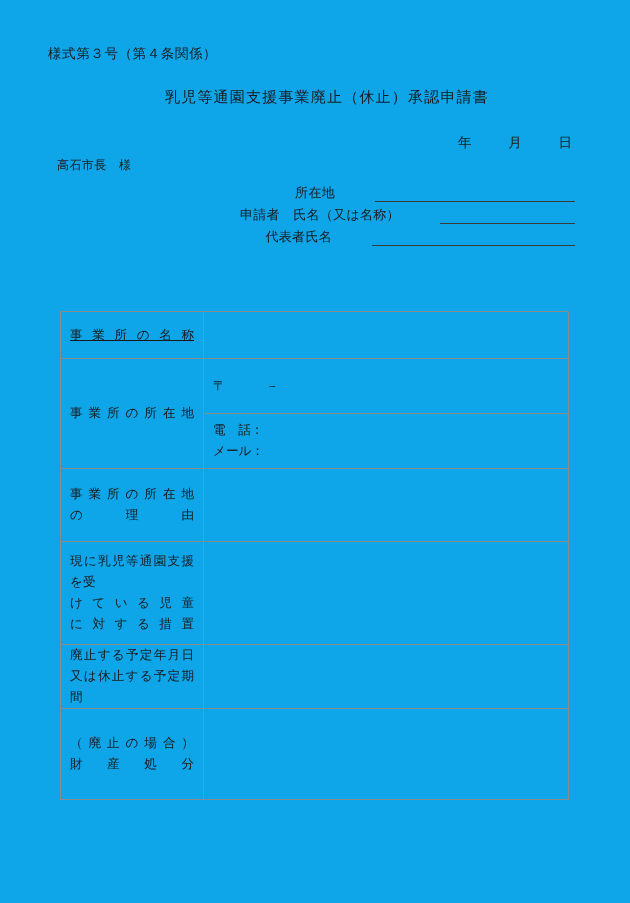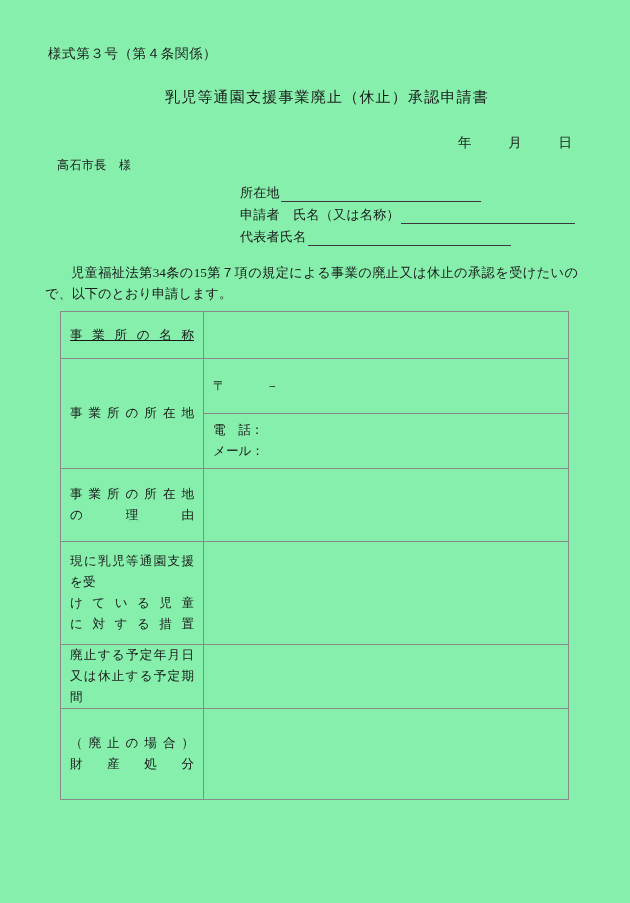--- a/index.html
+++ b/index.html
@@ -8,21 +8,21 @@
     background: #ffffff;
   }
   body {
     font-family: "Liberation Serif", "DejaVu Serif", serif;
     color: #1a1a1a;
   }
   #page {
     position: relative;
     width: 630px;
     height: 903px;
-    background: #86efac;
+    background: #0ea5e9;
     overflow: hidden;
   }
 
   
   .form-code {
     position: absolute;
     left: 48px;
     top: 45px;
     font-size: 13.5px;
     letter-spacing: 0.6px;
@@ -63,23 +63,24 @@
   .applicant-block {
     position: absolute;
     left: 240px;
     top: 180px;
     width: 335px;
     font-size: 13px;
   }
   .app-row {
     display: flex;
     align-items: flex-end;
-    justify-content: flex-start;
+    justify-content: flex-end;
     height: 22px;
     white-space: nowrap;
+    gap: 39px;
   }
   .app-label {
     padding-right: 1px;
     letter-spacing: 0.3px;
   }
   .app-rule {
     display: block;
     border-bottom: 1px solid #3a3a3a;
     height: 14px;
   }
@@ -177,21 +178,20 @@
     <div class="app-row">
       <span class="app-label">申請者　氏名（又は名称）</span>
       <span class="app-rule rule-w2"></span>
     </div>
     <div class="app-row">
       <span class="app-label">代表者氏名</span>
       <span class="app-rule rule-w3"></span>
     </div>
   </div>
 
-  <div class="body-para">児童福祉法第34条の15第７項の規定による事業の廃止又は休止の承認を受けたいので、以下のとおり申請します。</div>
 
   <table class="form-table">
     <colgroup>
       <col class="col-label">
       <col class="col-value">
     </colgroup>
     <tbody>
 
       <tr>
         <td class="col-label h-name">

